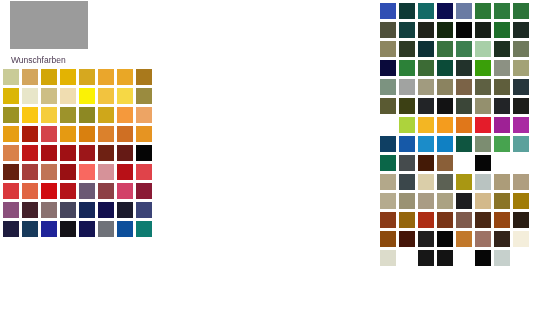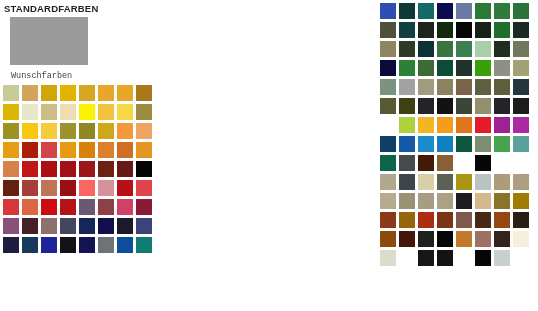--- a/index.html
+++ b/index.html
@@ -32,21 +32,21 @@
     line-height: 11px;
     white-space: nowrap;
   }
   .std-swatch {
     width: 78px;
     height: 48px;
     background: #9b9b9b;
     margin: 1px 0 0 10px;
   }
   .sub-title {
-    font-family: Liberation Mono, monospace;
+    font-family: Liberation Sans, sans-serif;
     font-size: 8.5px;
     color: #4c3a52;
     padding: 6px 0 3px 11px;
     line-height: 10px;
     white-space: nowrap;
   }
 
   
   .grid {
     display: grid;
@@ -74,21 +74,20 @@
   .cell.empty {
     background: transparent;
     border: none;
   }
 </style>
 </head>
 <body>
 
 <div class="left-panel">
 
-  <div class="section-title">STANDARDFARBEN</div>
 
   <div class="std-swatch" style="background: rgb(155, 155, 155);"></div>
 
   <div class="sub-title">Wunschfarben</div>
 
   <div class="grid grid-left" id="grid-left">
       <div class="cell filled" style="background: rgb(201, 203, 151);"></div>
       <div class="cell filled" style="background: rgb(211, 165, 92);"></div>
       <div class="cell filled" style="background: rgb(210, 166, 8);"></div>
       <div class="cell filled" style="background: rgb(227, 179, 2);"></div>

